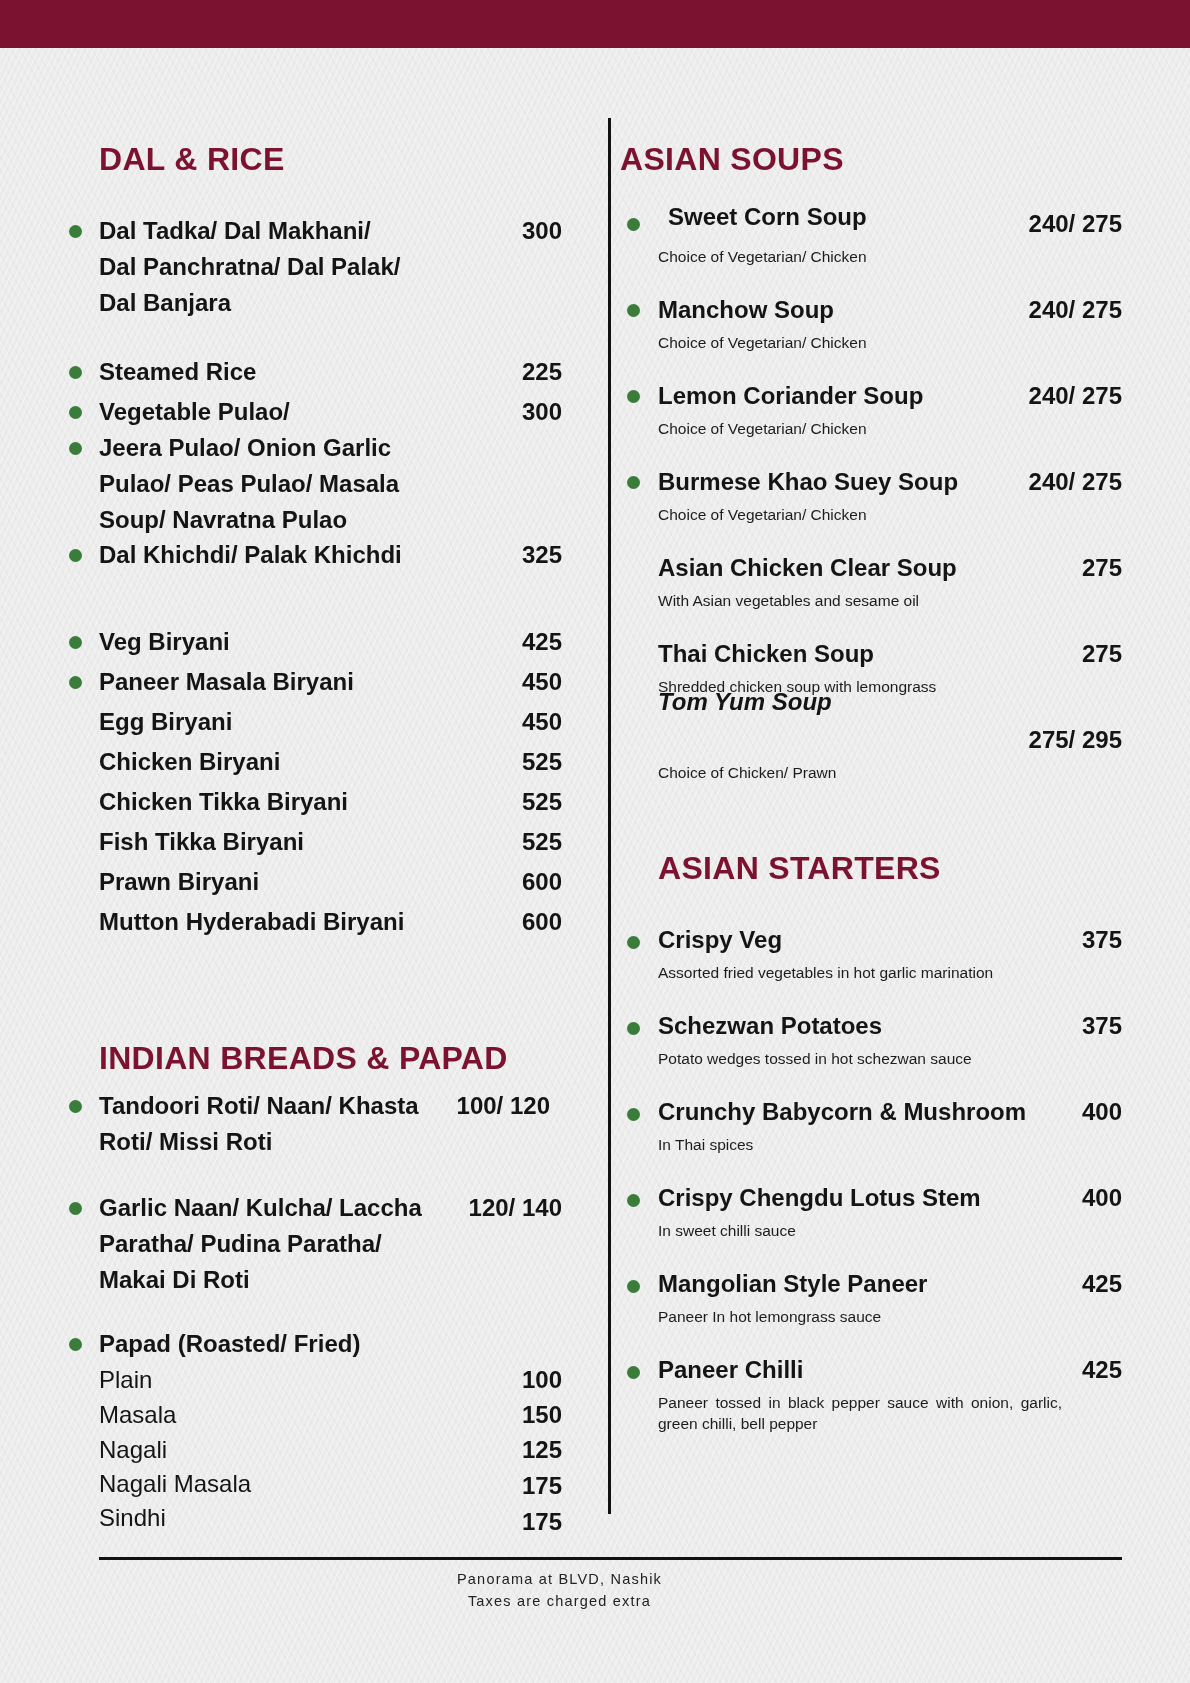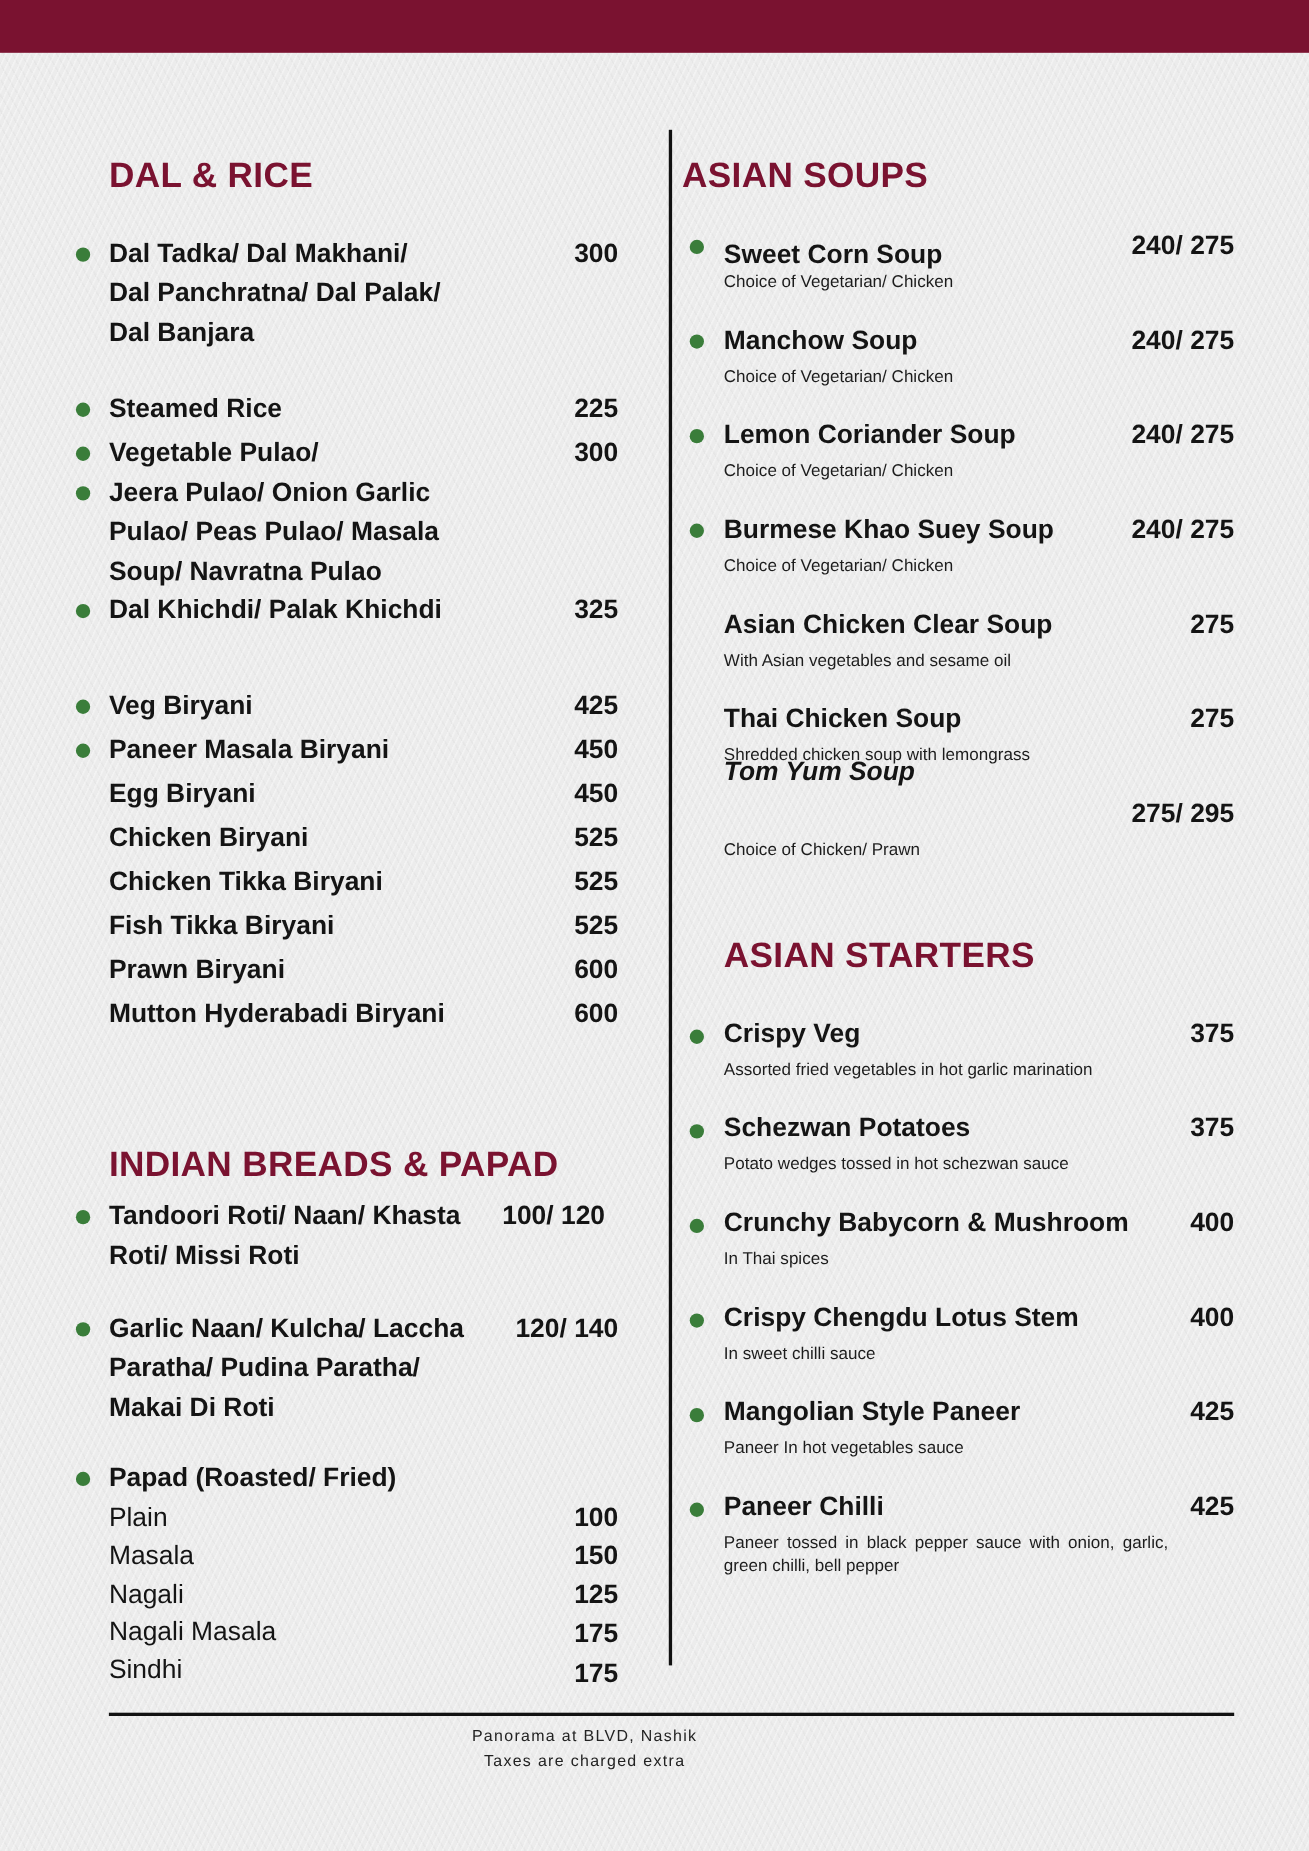--- a/index.html
+++ b/index.html
@@ -8,21 +8,21 @@
     background:#ececec;
     background-image:
       repeating-linear-gradient(115deg, rgba(255,255,255,0.35) 0px, rgba(255,255,255,0.35) 1px, transparent 2px, transparent 5px),
       repeating-linear-gradient(60deg, rgba(0,0,0,0.025) 0px, rgba(0,0,0,0.025) 1px, transparent 2px, transparent 7px);
     font-family:"Liberation Sans", "DejaVu Sans", sans-serif;
     color:#141414;
   }
   .topbar { position:absolute; left:0; top:0; width:1190px; height:48px; background:#7a1230; }
   .divider { position:absolute; left:608px; top:118px; width:3px; height:396px; background:#111; height:1396px; }
   .rule { position:absolute; left:99px; top:1557px; width:1023px; height:3px; background:#111; }
-  .footer { position:absolute; left:0; width:1063px; text-align:center; font-size:14.5px; letter-spacing:1.2px; color:#222; }
+  .footer { position:absolute; left:0; width:1063px; text-align:center; font-size:14.5px; letter-spacing:1.2px; color:#222;padding-left:28px; }
   .heading { position:absolute; font-weight:bold; font-size:32px; color:#7a1230; letter-spacing:0.3px; margin:0; }
   .bullet { position:absolute; width:13px; height:13px; border-radius:50%; background:#3a7d3a; }
   .ltext { position:absolute; font-size:24px; font-weight:bold; line-height:36px; color:#141414; white-space:nowrap; }
   .ltext.light { font-weight:normal; }
   .lprice { position:absolute; font-size:24px; font-weight:bold; line-height:36px; text-align:right; color:#141414; white-space:nowrap; }
   .rtitle { position:absolute; left:658px; font-size:24px; font-weight:bold; line-height:30px; white-space:nowrap; }
   .rprice { position:absolute; right:68px; font-size:24px; font-weight:bold; line-height:30px; text-align:right; white-space:nowrap; }
   .rdesc { position:absolute; left:658px; font-size:15.5px; line-height:21px; color:#1c1c1c; }
   .rdesc.justify { width:404px; text-align:justify; text-align-last:left; }
 </style>
@@ -106,21 +106,21 @@
 <div class="ltext light" style="left:99px;top:1432px;">Nagali</div>
 <div class="lprice" style="right:628px;top:1432px;">125</div>
 <div class="ltext light" style="left:99px;top:1466px;">Nagali Masala</div>
 <div class="lprice" style="right:628px;top:1468px;">175</div>
 <div class="ltext light" style="left:99px;top:1500px;">Sindhi</div>
 <div class="lprice" style="right:628px;top:1504px;">175</div>
 
 <h2 class="heading" style="left:620px;top:141px;">ASIAN SOUPS</h2>
 
 <span class="bullet" style="left:627px;top:218px;"></span>
-<div class="rtitle" style="top:217px;">Sweet Corn Soup</div>
+<div class="rtitle" style="top:202px;margin-left:10px;">Sweet Corn Soup</div>
 <div class="rprice" style="top:209px;">240/ 275</div>
 <div class="rdesc" style="top:246px;">Choice of Vegetarian/ Chicken</div>
 
 <span class="bullet" style="left:627px;top:304px;"></span>
 <div class="rtitle" style="top:295px;">Manchow Soup</div>
 <div class="rprice" style="top:295px;">240/ 275</div>
 <div class="rdesc" style="top:332px;">Choice of Vegetarian/ Chicken</div>
 
 <span class="bullet" style="left:627px;top:390px;"></span>
 <div class="rtitle" style="top:381px;">Lemon Coriander Soup</div>
@@ -162,21 +162,21 @@
 <div class="rdesc" style="top:1134px;">In Thai spices</div>
 
 <span class="bullet" style="left:627px;top:1194px;"></span>
 <div class="rtitle" style="top:1183px;">Crispy Chengdu Lotus Stem</div>
 <div class="rprice" style="top:1183px;">400</div>
 <div class="rdesc" style="top:1220px;">In sweet chilli sauce</div>
 
 <span class="bullet" style="left:627px;top:1280px;"></span>
 <div class="rtitle" style="top:1269px;">Mangolian Style Paneer</div>
 <div class="rprice" style="top:1269px;">425</div>
-<div class="rdesc" style="top:1306px;">Paneer In hot vegetables sauce</div>
+<div class="rdesc" style="top:1306px;">Paneer In hot lemongrass sauce</div>
 
 <span class="bullet" style="left:627px;top:1366px;"></span>
 <div class="rtitle" style="top:1355px;">Paneer Chilli</div>
 <div class="rprice" style="top:1355px;">425</div>
 <div class="rdesc justify" style="top:1392px;">Paneer tossed in black pepper sauce with onion, garlic, green chilli, bell pepper</div>
 
 <div class="rule"></div>
 <div class="footer" style="top:1571px;">Panorama at BLVD, Nashik</div>
 <div class="footer" style="top:1593px;">Taxes are charged extra</div>
 

